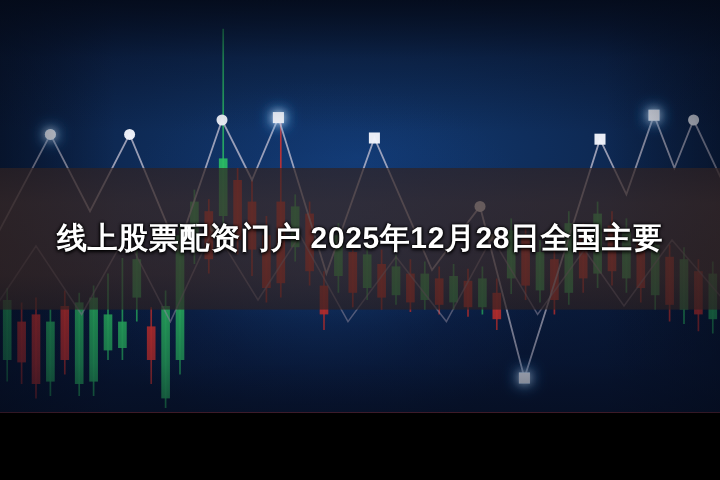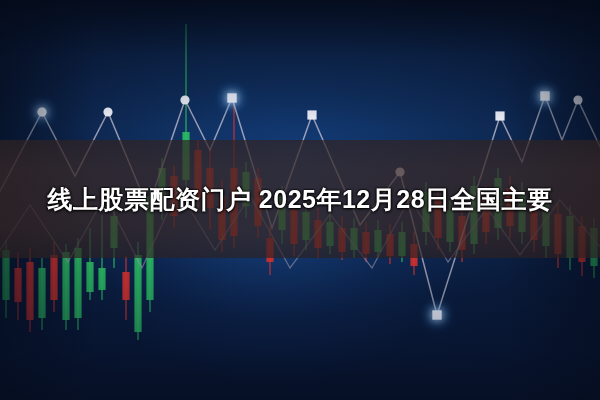--- a/index.html
+++ b/index.html
@@ -3,21 +3,21 @@
 <meta charset="utf-8">
 <style>
   html, body {
     margin: 0;
     padding: 0;
     background: #000;
   }
   #banner {
     position: relative;
     width: 600px;
-    height: 400px;
+    height: 344px;
     overflow: hidden;
     font-family: "Liberation Sans", "DejaVu Sans", sans-serif;
     background: #ef4444;
   }
 
   
   .bg-base {
     position: absolute;
     inset: 0;
     background:

